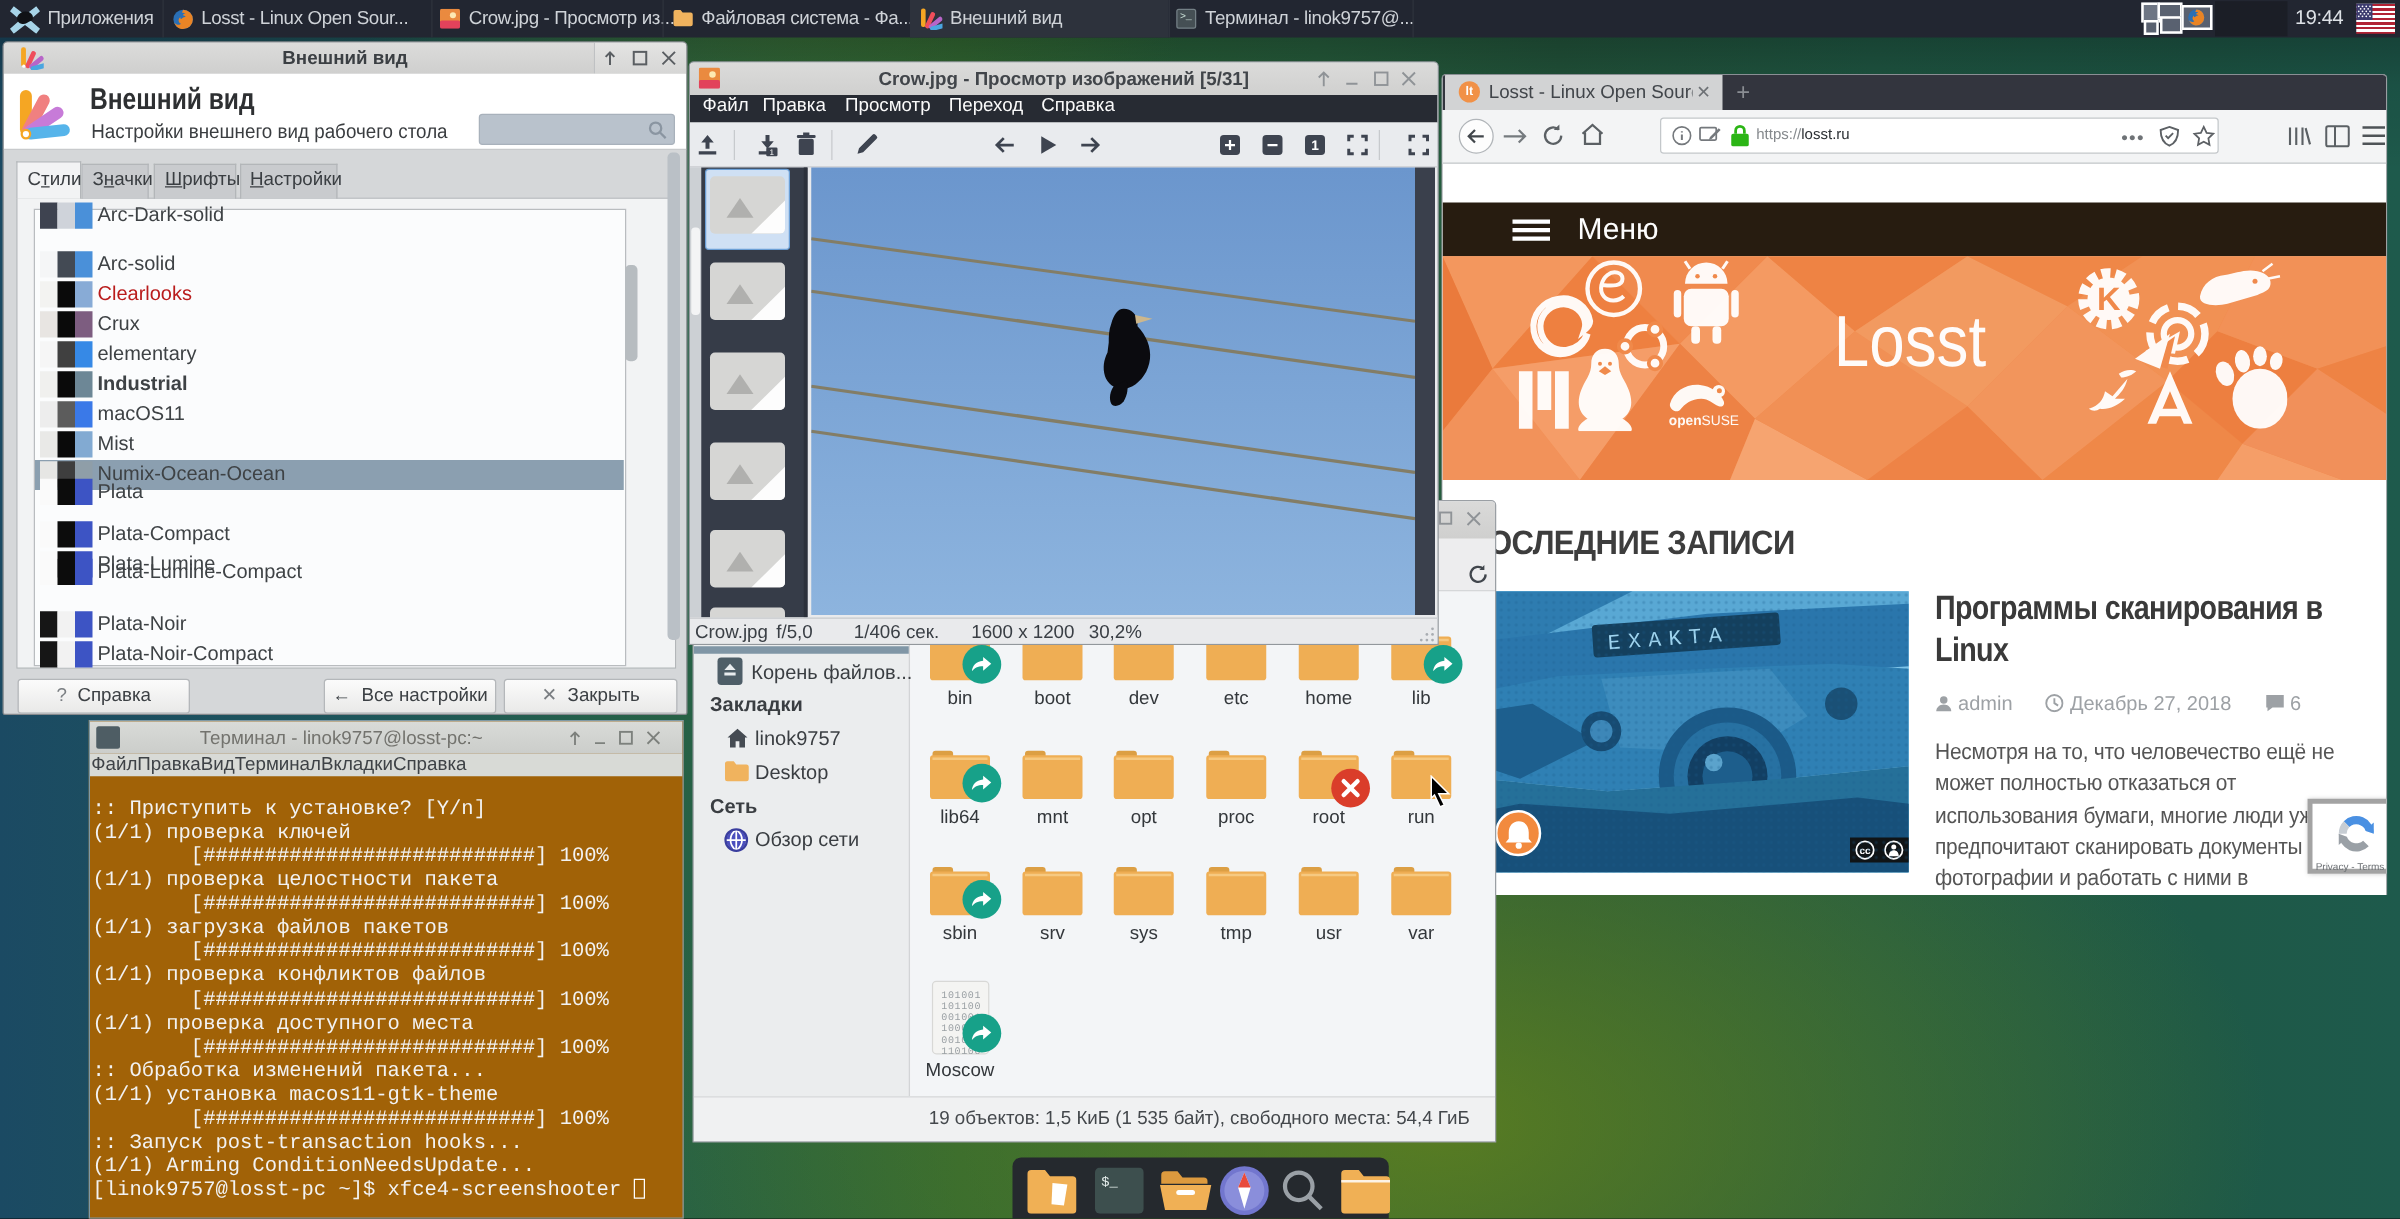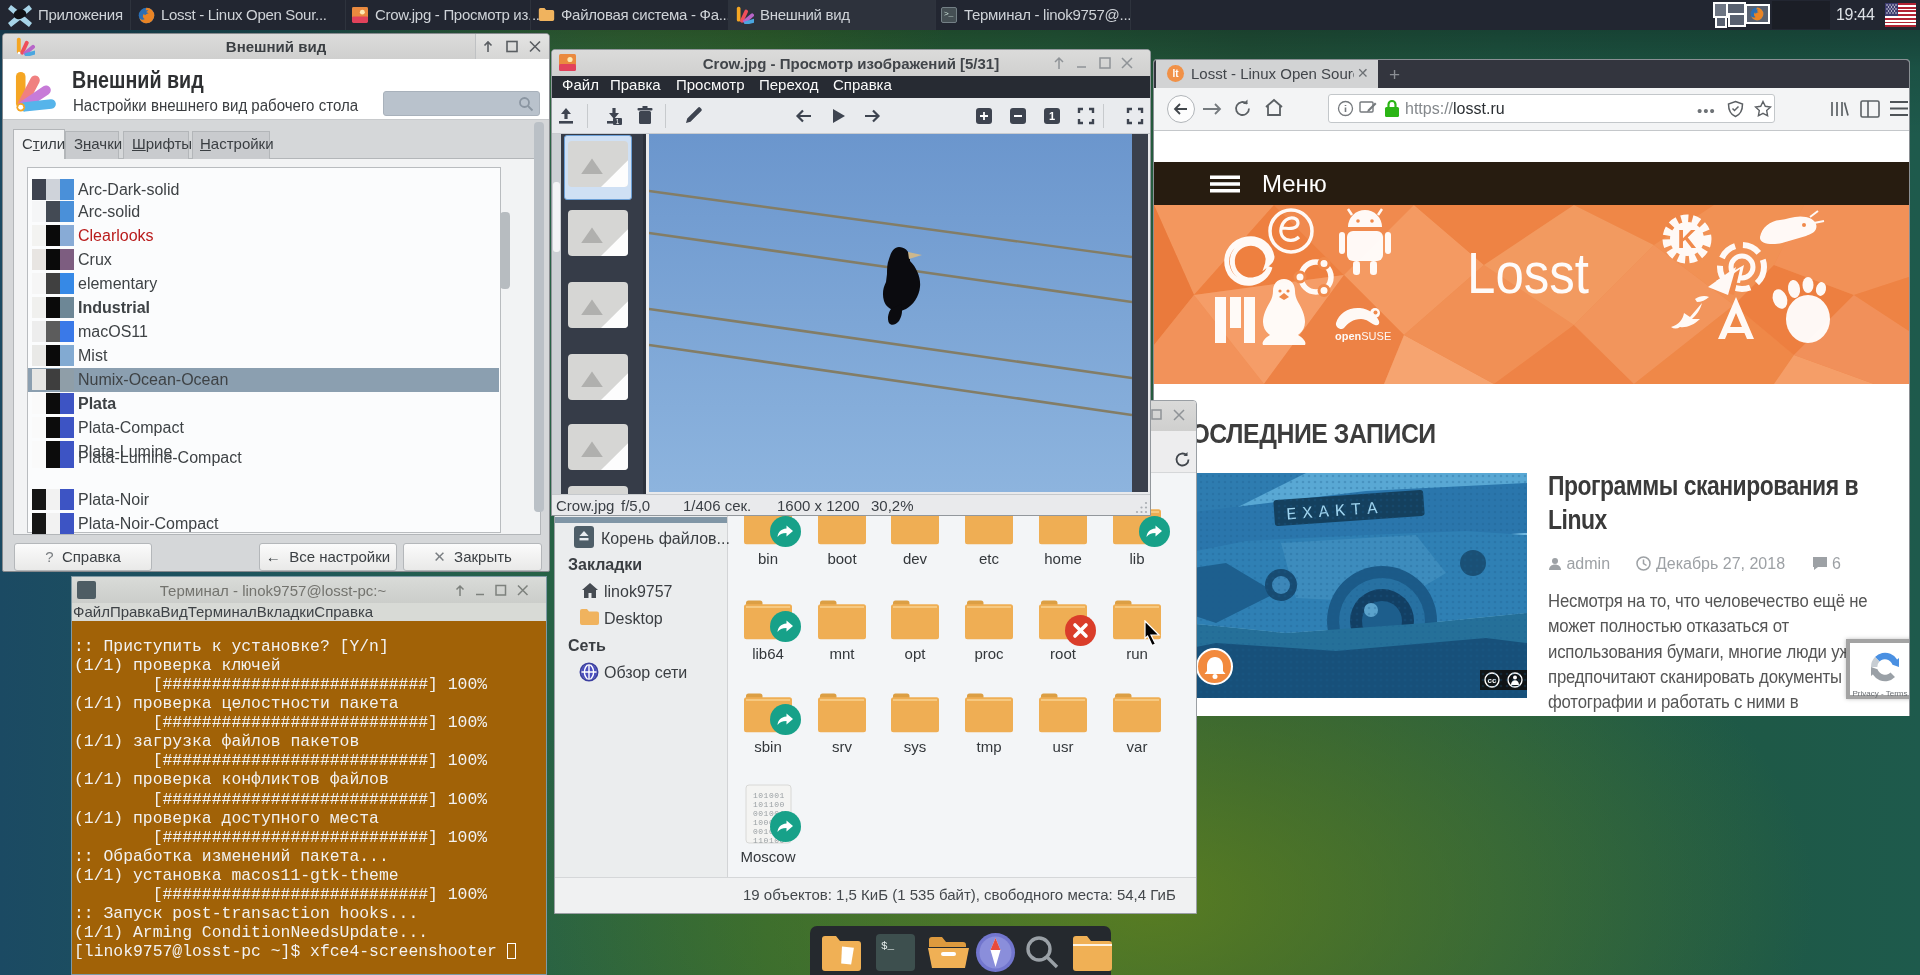--- a/index.html
+++ b/index.html
@@ -86,21 +86,21 @@
           <path d="M8.5 7.5V12M8.5 5v1" stroke="#75797d" stroke-width="1.6"></path>
         </svg>
       <svg class="abs" style="left:30px;top:5px" width="19" height="17" viewBox="0 0 19 17" fill="none" stroke="#75797d" stroke-width="1.4">
           <rect x="1" y="2" width="13" height="10" rx="1"></rect>
           <path d="M17.5 4l-7 7-2.5 1 1-2.5 7-7z" fill="#75797d" stroke="none"></path>
         </svg>
       <svg class="abs" style="left:55px;top:4px" width="16" height="19" viewBox="0 0 16 19">
           <rect x="1" y="8" width="14" height="10" rx="1.5" fill="#2bb515"></rect>
           <path d="M4.5 8V5.5a3.5 3.5 0 0 1 7 0V8" fill="none" stroke="#2bb515" stroke-width="2.2"></path>
         </svg>
-      <div class="abs" style="left:76px;top:5px;font-size:16px;color:#84888c">https://<span style="color:#2b2f33">losst.ru</span></div>
+      <div class="abs" style="left:76px;top:5px;font-size:12px;color:#84888c">https://<span style="color:#2b2f33">losst.ru</span></div>
       <div class="abs" style="left:368px;top:7px;color:#6f7377;font-size:15px;letter-spacing:1px">•••</div>
       <svg class="abs" style="left:398px;top:5px" width="17" height="18" viewBox="0 0 17 18" fill="none" stroke="#5d6165" stroke-width="1.5">
           <path d="M8.5 1.5l7 2.5c0 6-2 10.5-7 12.5-5-2-7-6.5-7-12.5z"></path>
           <path d="M5.5 8.5l2 2 4-4"></path>
         </svg>
       <svg class="abs" style="left:425px;top:5px" width="18" height="18" viewBox="0 0 18 18" fill="none" stroke="#5d6165" stroke-width="1.4">
           <path d="M9 1.5l2.3 4.8 5.2.7-3.8 3.6.9 5.2L9 13.3l-4.6 2.5.9-5.2L1.5 7l5.2-.7z"></path>
         </svg>
     </div>
     <svg class="abs" style="left:674px;top:10px" width="22" height="22" viewBox="0 0 22 22" stroke="#5b6064" stroke-width="1.7" fill="none">
@@ -722,21 +722,21 @@
   <div class="abs" style="left:189px;top:97px;width:78px;height:28px;background:#c9cbce;border:1px solid #b3b6b9;border-bottom:none"></div>
   <div class="abs" style="left:10px;top:101px;width:260px;height:24px;font-size:15px;color:#3a3e42;z-index:3">
     <span style="position:absolute;left:9px">С<u>т</u>или</span>
     <span style="position:absolute;left:61px">З<u>н</u>ачки</span>
     <span style="position:absolute;left:119px"><u>Ш</u>рифты</span>
     <span style="position:absolute;left:187px"><u>Н</u>астройки</span>
   </div>
   <div class="abs" style="left:24px;top:133px;width:474px;height:366px;background:#fbfcfd;border:1px solid #b9bcbf;overflow:hidden">
   </div>
   <div class="abs" style="left:0;top:0;width:548px;height:501px;overflow:hidden;pointer-events:none">
-<div style="position:absolute;left:25px;top:144px;width:471px;height:24px;text-decoration:underline;">
+<div style="position:absolute;left:25px;top:127px;width:471px;height:24px;text-decoration:underline;">
           <span style="position:absolute;left:2px;top:1px;width:44px;height:21px">
             <span style="position:absolute;left:2px;top:0;width:14px;height:21px;background:#3e4350"></span>
             <span style="position:absolute;left:16px;top:0;width:14px;height:21px;background:#cfd3da"></span>
             <span style="position:absolute;left:30px;top:0;width:14px;height:21px;background:#4a90d9"></span>
           </span>
           <span style="position:absolute;left:50px;top:3px;font-size:16px;color:#3e4245">Arc-Dark-solid</span>
         </div>
 <div style="position:absolute;left:25px;top:166px;width:471px;height:24px;">
           <span style="position:absolute;left:2px;top:1px;width:44px;height:21px">
             <span style="position:absolute;left:2px;top:0;width:14px;height:21px;background:#f5f6f7"></span>
@@ -794,21 +794,21 @@
           <span style="position:absolute;left:50px;top:3px;font-size:16px;color:#3e4245">Mist</span>
         </div>
 <div style="position:absolute;left:25px;top:334px;width:471px;height:24px;background:#8b9fb0;">
           <span style="position:absolute;left:2px;top:1px;width:44px;height:21px">
             <span style="position:absolute;left:2px;top:0;width:14px;height:21px;background:#e6e6e4"></span>
             <span style="position:absolute;left:16px;top:0;width:14px;height:21px;background:#3e3e3e"></span>
             <span style="position:absolute;left:30px;top:0;width:14px;height:21px;background:#8f9ea8"></span>
           </span>
           <span style="position:absolute;left:50px;top:3px;font-size:16px;color:#3e4245">Numix-Ocean-Ocean</span>
         </div>
-<div style="position:absolute;left:25px;top:358px;width:471px;height:24px;font-weight:bold;">
+<div style="position:absolute;left:25px;top:348px;width:471px;height:24px;">
           <span style="position:absolute;left:2px;top:1px;width:44px;height:21px">
             <span style="position:absolute;left:2px;top:0;width:14px;height:21px;background:#fafafa"></span>
             <span style="position:absolute;left:16px;top:0;width:14px;height:21px;background:#0c0c0c"></span>
             <span style="position:absolute;left:30px;top:0;width:14px;height:21px;background:#3d54c4"></span>
           </span>
           <span style="position:absolute;left:50px;top:3px;font-size:16px;color:#3e4245">Plata</span>
         </div>
 <div style="position:absolute;left:25px;top:382px;width:471px;height:24px;">
           <span style="position:absolute;left:2px;top:1px;width:44px;height:21px">
             <span style="position:absolute;left:2px;top:0;width:14px;height:21px;background:#fafafa"></span>

